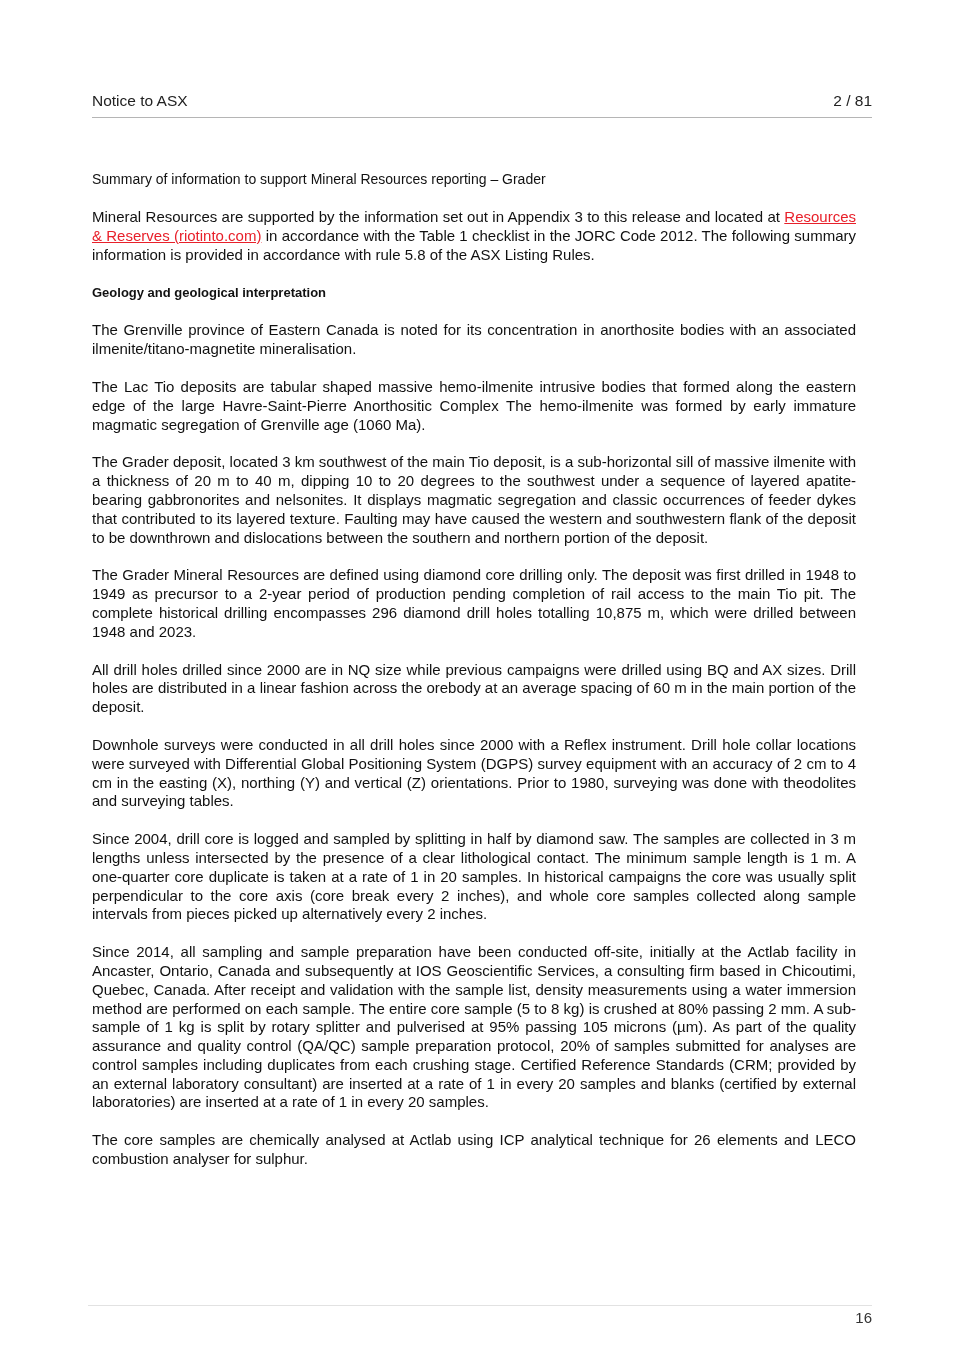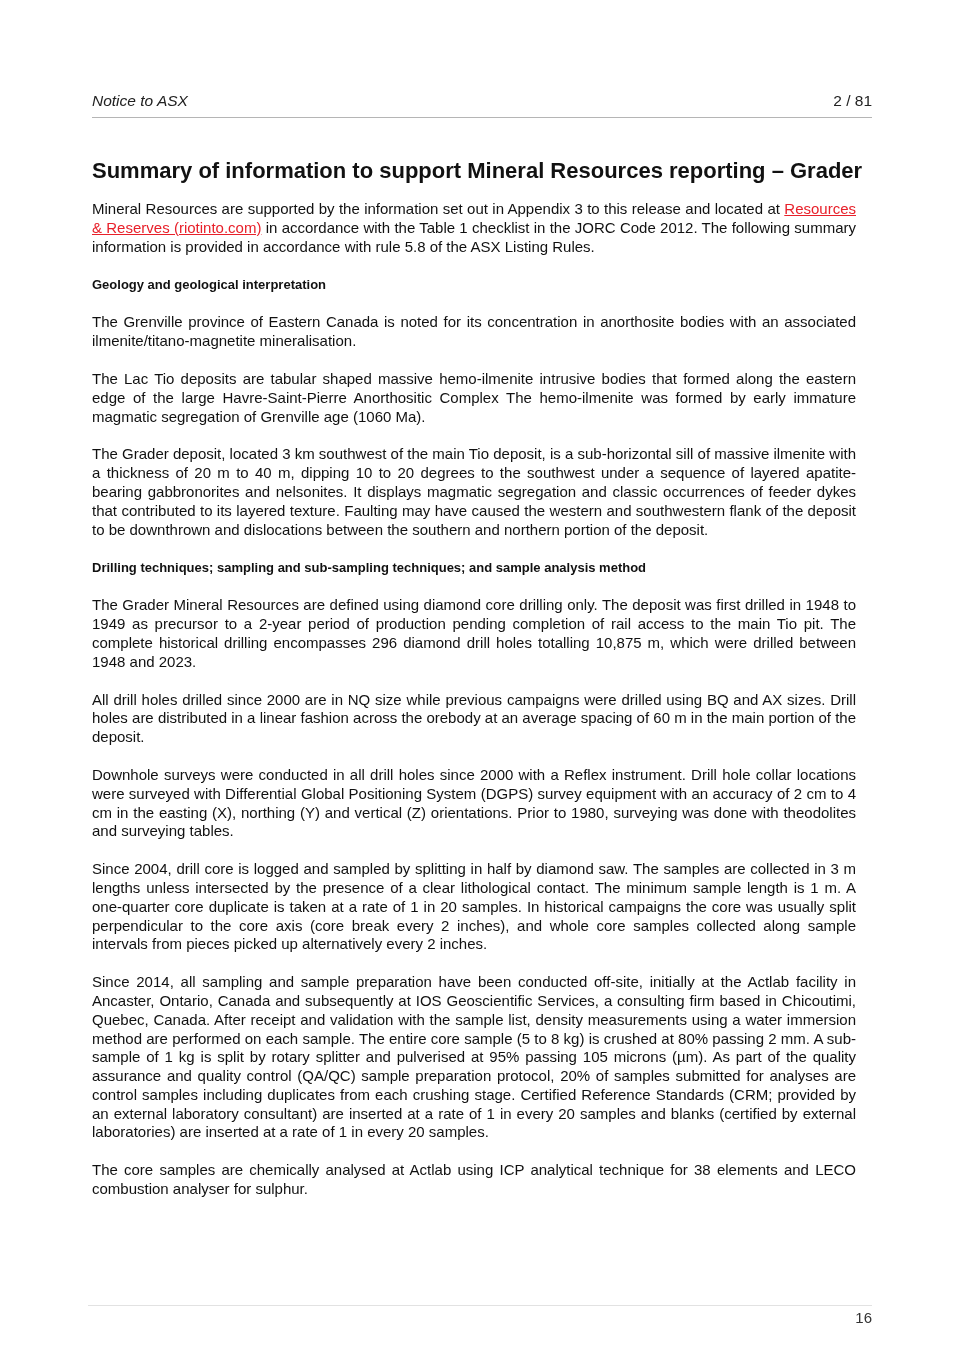--- a/index.html
+++ b/index.html
@@ -1,26 +1,26 @@
 <!DOCTYPE html>
 <html><head>
 <meta charset="utf-8">
 <style>
   html, body { margin: 0; padding: 0; background: #ffffff; }
   body { width: 964px; height: 1365px; position: relative; overflow: hidden;
          font-family: "Liberation Sans", sans-serif; color: #111111; }
   .page { position: absolute; left: 92px; top: 0; width: 780px; }
   .header { position: absolute; top: 92px; left: 0; width: 780px; height: 20px;
             font-size: 15.5px; color: #222; }
-  .header .left { position: absolute; left: 0; top: 0; font-style: italic; }
+  .header .left { position: absolute; left: 0; top: 0; }
   .header .right { position: absolute; right: 0; top: 0; }
   .header-rule { position: absolute; left: 0; top: 117px; width: 780px; height: 0;
                  border-top: 1px solid #b5b5b5; }
   .content { position: absolute; left: 0; top: 160px; width: 780px; }
-  h1 { font-size: 22px; font-weight: bold; margin: 0 0 18px 0; line-height: 22px; }
+  h1 { font-size: 14px; font-weight: normal; margin: 8px 0 18px 0; line-height: 22px; }
   h2 { font-size: 13px; font-weight: bold; margin: 0 0 19px 0; line-height: 19px; }
   p { font-size: 15px; line-height: 18.8px; margin: 0 16px 19px 0; text-align: justify; }
   a.link { color: #e8202a; text-decoration: underline; }
   .footer-rule { position: absolute; left: 88px; top: 1305px; width: 784px; height: 0;
                  border-top: 1px solid #e2e2e2; }
   .footer-num { position: absolute; right: 92px; top: 1309px; font-size: 15px; color: #333; }
 </style>
 </head>
 <body>
 
@@ -34,24 +34,23 @@
   <div class="content">
     <h1>Summary of information to support Mineral Resources reporting – Grader</h1>
 
     <p><span>Mineral Resources are supported by the information set out in Appendix 3 to this release and located at </span><a class="link">Resources &amp; Reserves (riotinto.com)</a><span> in accordance with the Table 1 checklist in the JORC Code 2012. The following summary information is provided in accordance with rule 5.8 of the ASX Listing Rules.</span></p>
 
     <h2>Geology and geological interpretation</h2>
     <p>The Grenville province of Eastern Canada is noted for its concentration in anorthosite bodies with an associated ilmenite/titano-magnetite mineralisation.</p>
     <p>The Lac Tio deposits are tabular shaped massive hemo-ilmenite intrusive bodies that formed along the eastern edge of the large Havre-Saint-Pierre Anorthositic Complex The hemo-ilmenite was formed by early immature magmatic segregation of Grenville age (1060 Ma).</p>
     <p>The Grader deposit, located 3 km southwest of the main Tio deposit, is a sub-horizontal sill of massive ilmenite with a thickness of 20 m to 40 m, dipping 10 to 20 degrees to the southwest under a sequence of layered apatite-bearing gabbronorites and nelsonites.  It displays magmatic segregation and classic occurrences of feeder dykes that contributed to its layered texture. Faulting may have caused the western and southwestern flank of the deposit to be downthrown and dislocations between the southern and northern portion of the deposit.</p>
 
-    <h2>Drilling techniques; sampling and sub-sampling techniques; and sample analysis method</h2>
     <p>The Grader Mineral Resources are defined using diamond core drilling only. The deposit was first drilled in 1948 to 1949 as precursor to a 2-year period of production pending completion of rail access to the main Tio pit. The complete historical drilling encompasses 296 diamond drill holes totalling 10,875 m, which were drilled between 1948 and 2023.</p>
     <p>All drill holes drilled since 2000 are in NQ size while previous campaigns were drilled using BQ and AX sizes. Drill holes are distributed in a linear fashion across the orebody at an average spacing of 60 m in the main portion of the deposit.</p>
     <p>Downhole surveys were conducted in all drill holes since 2000 with a Reflex instrument. Drill hole collar locations were surveyed with Differential Global Positioning System (DGPS) survey equipment with an accuracy of 2 cm to 4 cm in the easting (X), northing (Y) and vertical (Z) orientations.  Prior to 1980, surveying was done with theodolites and surveying tables.</p>
     <p>Since 2004, drill core is logged and sampled by splitting in half by diamond saw.   The samples are collected in 3 m lengths unless intersected by the presence of a clear lithological contact. The minimum sample length is 1 m.  A one-quarter core duplicate is taken at a rate of 1 in 20 samples. In historical campaigns the core was usually split perpendicular to the core axis (core break every 2 inches), and whole core samples collected along sample intervals from pieces picked up alternatively every 2 inches.</p>
     <p>Since 2014, all sampling and sample preparation have been conducted off-site, initially at the Actlab facility in Ancaster, Ontario, Canada and subsequently at IOS Geoscientific Services, a consulting firm based in Chicoutimi, Quebec, Canada.  After receipt and validation with the sample list, density measurements using a water immersion method are performed on each sample. The entire core sample (5 to 8 kg) is crushed at 80% passing 2 mm. A sub-sample of 1 kg is split by rotary splitter and pulverised at 95% passing 105 microns (µm). As part of the quality assurance and quality control (QA/QC) sample preparation protocol, 20% of samples submitted for analyses are control samples including duplicates from each crushing stage.  Certified Reference Standards (CRM; provided by an external laboratory consultant) are inserted at a rate of 1 in every 20 samples and blanks (certified by external laboratories) are inserted at a rate of 1 in every 20 samples.</p>
-    <p>The core samples are chemically analysed at Actlab using ICP analytical technique for 38 elements and LECO combustion analyser for sulphur.</p>
+    <p>The core samples are chemically analysed at Actlab using ICP analytical technique for 26 elements and LECO combustion analyser for sulphur.</p>
   </div>
 </div>
 
 <div class="footer-rule"></div>
 <div class="footer-num">16</div>
 
 </body></html>

